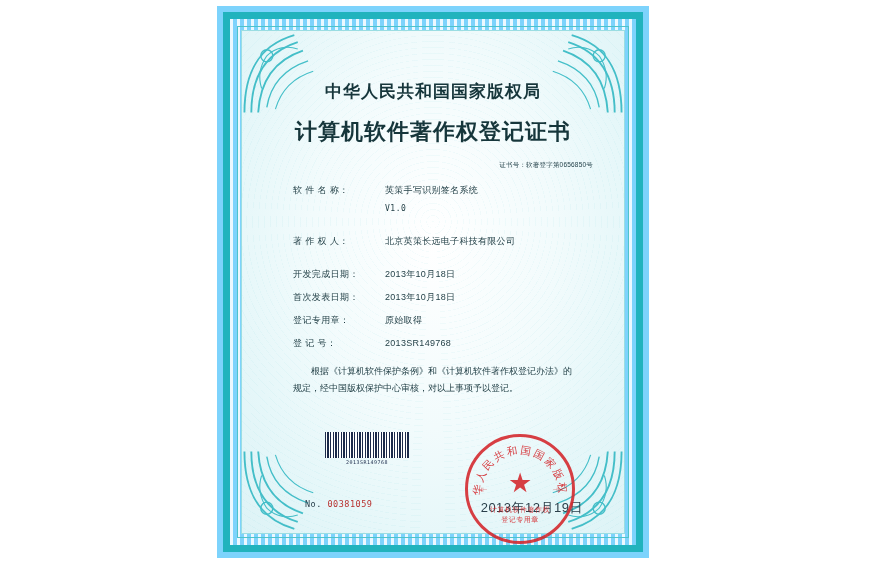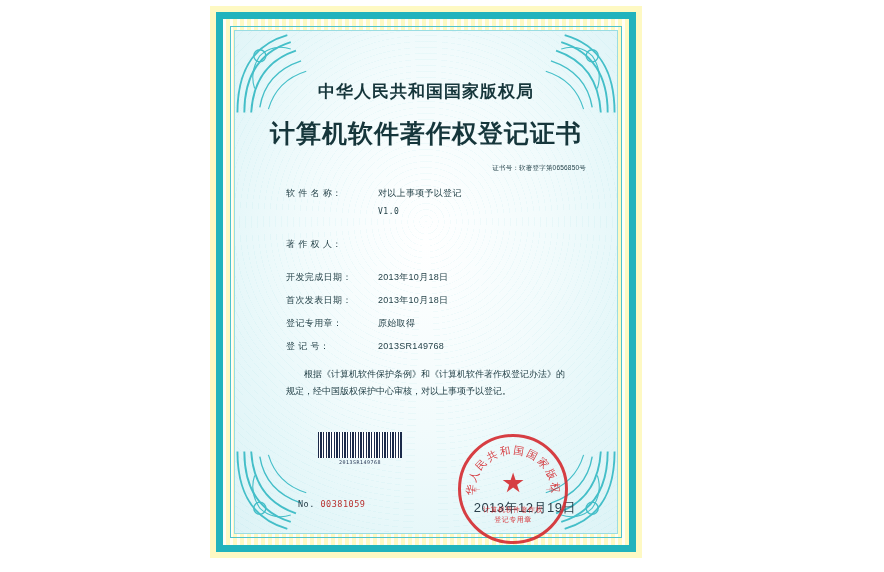--- a/index.html
+++ b/index.html
@@ -10,25 +10,25 @@
   body {
     width: 884px;
     height: 572px;
     font-family: "Liberation Sans", sans-serif;
     overflow: hidden;
   }
 
   
   .certificate {
     position: absolute;
-    left: 210px;
+    left: 217px;
     top: 6px;
     width: 432px;
     height: 552px;
-    background: #fef9c3;
+    background: #7dd3fc;
     overflow: hidden;
     text-decoration: underline;
   }
 
   
   .border-outer {
     position: absolute;
     left: 6px;
     top: 6px;
     right: 6px;
@@ -119,21 +119,21 @@
     font-family: "DejaVu Serif", "Liberation Serif", serif;
     font-size: 17px;
     font-weight: bold;
     letter-spacing: 1px;
     color: #16363b;
   }
   .title-sub {
     text-align: center;
     margin-top: 14px;
     font-family: "DejaVu Serif", "Liberation Serif", serif;
-    font-size: 25px;
+    font-size: 22px;
     font-weight: bold;
     letter-spacing: 1px;
     color: #16363b;
   }
   .cert-no {
     text-align: right;
     margin-top: 14px;
     margin-right: 26px;
     font-size: 6.5px;
     color: #24424a;
@@ -354,27 +354,28 @@
 
     <div class="title-main">中华人民共和国国家版权局</div>
     <div class="title-sub">计算机软件著作权登记证书</div>
     <div class="cert-no">证书号：软著登字第0656850号</div>
 
     <div class="fields">
 
       <div class="field-row">
         <div class="field-label">软 件 名 称：</div>
         <div class="field-value">
-          <span>对以上事项予以登记</span>
+          <span>英策手写识别签名系统</span>
           <span class="line2">V1.0</span>
         </div>
       </div>
 
       <div class="field-row gap-top">
         <div class="field-label">著 作 权 人：</div>
+        <div class="field-value">北京英策长远电子科技有限公司</div>
       </div>
 
       <div class="field-row gap-top">
         <div class="field-label">开发完成日期：</div>
         <div class="field-value">2013年10月18日</div>
       </div>
 
       <div class="field-row">
         <div class="field-label">首次发表日期：</div>
         <div class="field-value">2013年10月18日</div>

